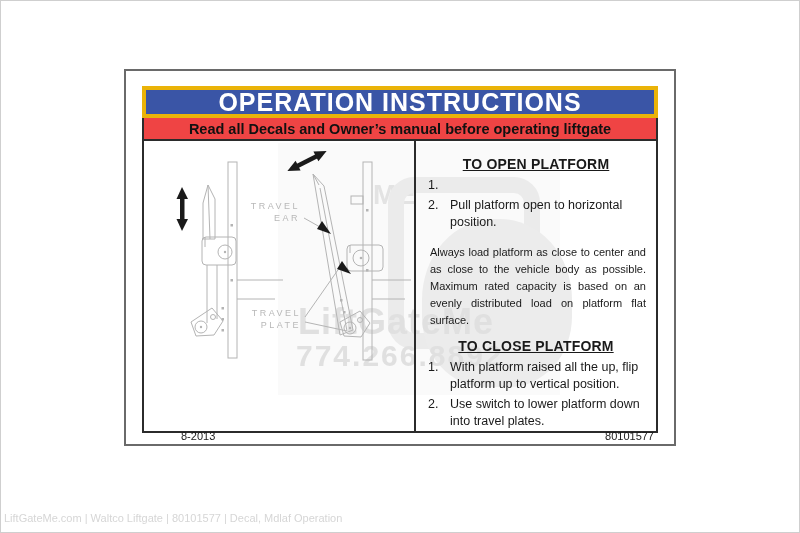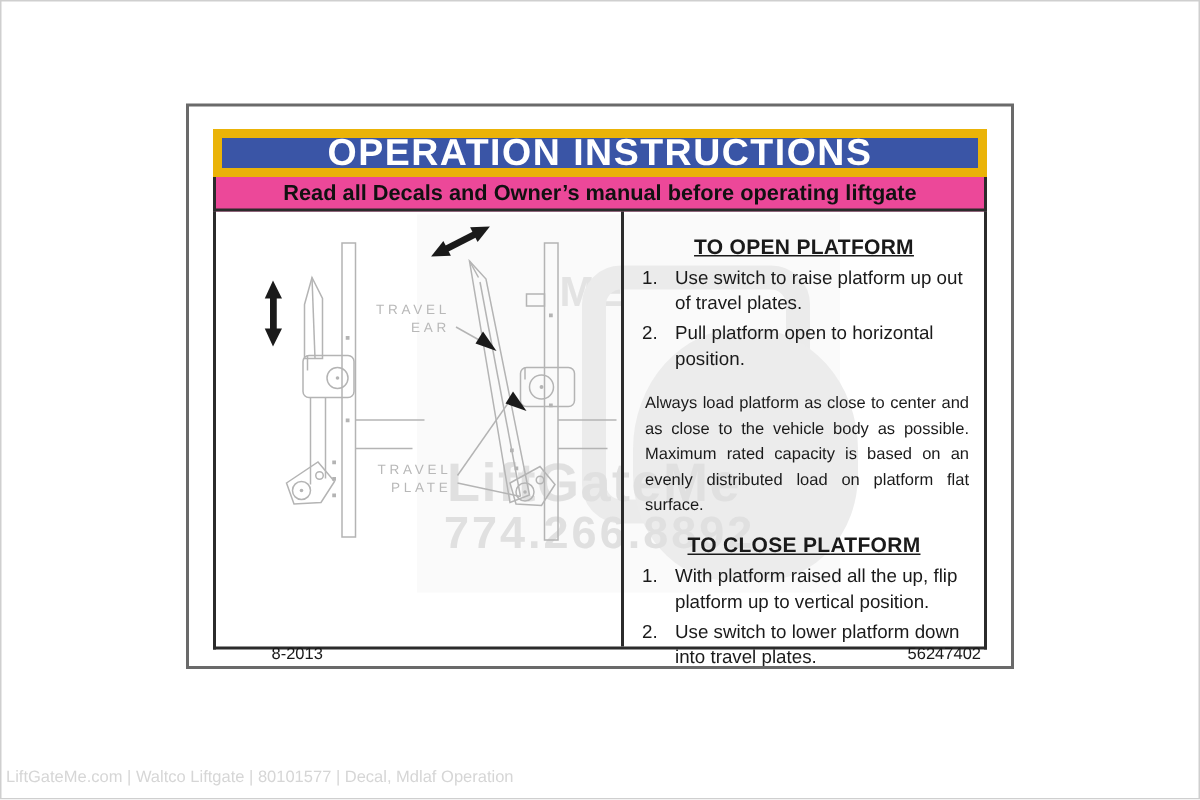--- a/index.html
+++ b/index.html
@@ -15,23 +15,23 @@
   .wm { position:absolute; inset:0; z-index:0; pointer-events:none; }
   .wm-tint { position:absolute; left:152px; top:72px; width:282px; height:252px; background:#fafafa; }
   .wm-me { position:absolute; left:247px; top:108px; font-size:28px; font-weight:bold; color:#e3e3e3; letter-spacing:1px; }
   .wm-box { position:absolute; left:262px; top:106px; width:152px; height:172px; border:16px solid #ebebeb; border-radius:26px; }
   .wm-blob { position:absolute; left:296px; top:148px; width:150px; height:168px; background:#ececec; border-radius:48% 48% 42% 42%; }
   .wm-name { position:absolute; left:172px; top:230px; font-size:36px; font-weight:bold; color:#e0e0e0; letter-spacing:1px; }
   .wm-phone { position:absolute; left:170px; top:268px; font-size:30px; font-weight:bold; color:#e0e0e0; letter-spacing:2px; }
 
   .decal-inner { position:relative; z-index:1; padding:15px 16px 0 16px; }
 
-  .title-bar { height:32px; background:#3a55a6; border:6px solid #eab308; display:flex; align-items:center; justify-content:center; }
+  .title-bar { height:32px; background:#3a55a6; border:4px solid #eab308; display:flex; align-items:center; justify-content:center; }
   .title-bar span { color:#ffffff; font-weight:bold; font-size:25px; letter-spacing:1px; }
-  .subtitle-bar { height:23px; background:#ec4899; border:2px solid #2b2b2b; border-top:none; display:flex; align-items:center; justify-content:center; }
+  .subtitle-bar { height:23px; background:#ef4444; border:2px solid #2b2b2b; border-top:none; display:flex; align-items:center; justify-content:center; }
   .subtitle-bar span { color:#111; font-weight:bold; font-size:14.5px; }
 
   .content-box { display:flex; height:292px; border:2px solid #2b2b2b; border-top:none; background:transparent; }
   .col-diagram { position:relative; width:270px; flex:0 0 270px; }
   .col-text { flex:1; border-left:2px solid #2b2b2b; padding:3px 8px 0 8px; color:#1a1a1a; }
 
   .sec-heading { text-align:center; font-weight:bold; font-size:14px; text-decoration:underline; letter-spacing:0.2px; margin-top:12px; }
   .olist { margin-top:5px; }
   .olist-item { display:flex; margin-bottom:3px; }
   .olist-num { flex:0 0 26px; font-size:12.5px; line-height:17px; padding-left:4px; }
@@ -160,21 +160,20 @@
           </svg>
         </div>
 
         <div class="col-text">
 
           <div class="sec-heading">TO OPEN PLATFORM</div>
 
           <div class="olist">
             <div class="olist-item">
               <span class="olist-num">1.</span>
-              <span class="olist-text">Use switch to raise platform up out of travel plates.</span>
             </div>
             <div class="olist-item">
               <span class="olist-num">2.</span>
               <span class="olist-text">Pull platform open to horizontal position.</span>
             </div>
           </div>
 
           <div class="note">Always load platform as close to center and as close to the vehicle body as possible.  Maximum rated capacity is based on an evenly distributed load on platform flat surface.</div>
 
           <div class="sec-heading close-heading">TO CLOSE PLATFORM</div>
@@ -189,18 +188,18 @@
               <span class="olist-text">Use switch to lower platform down into travel plates.</span>
             </div>
           </div>
 
         </div>
       </div>
     </div>
 
     <div class="decal-footer">
       <span class="date-code">8-2013</span>
-      <span class="part-number">56247402</span>
+      <span class="part-number">80101577</span>
     </div>
   </div>
 
   <div class="page-caption">LiftGateMe.com | Waltco Liftgate | 80101577 | Decal, Mdlaf Operation</div>
 </div>
 
 </body></html>

